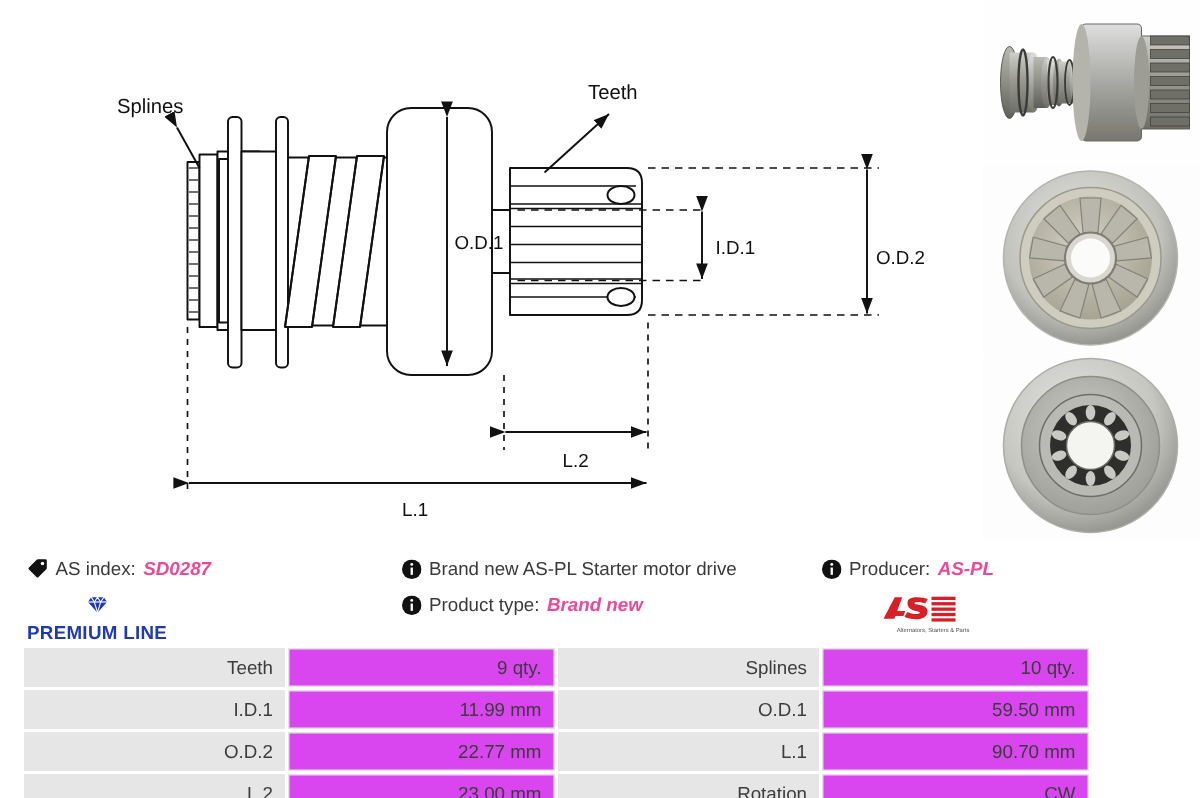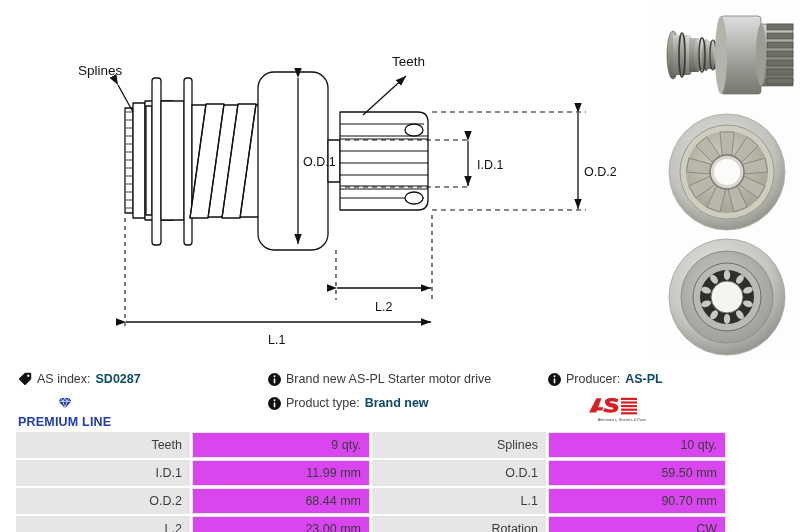--- a/index.html
+++ b/index.html
@@ -33,21 +33,21 @@
   #info{
     position:absolute;left:0;top:362px;width:800px;height:62px;
   }
   .info-line{
     position:absolute;
     font-size:12.5px;
     color:#3a3a3a;
     white-space:nowrap;
     display:flex;align-items:center;gap:5px;
   }
-  .info-line b{color:#0c4a6e;font-weight:bold;}
+  .info-line b{color:#ec4899;font-weight:bold;font-style:italic;}
   .ic{display:inline-block;flex:0 0 auto;line-height:0;}
   #as-index{left:18px;top:10px;}
   #premium{left:18px;top:34px;color:#1f3bb3;font-weight:bold;font-size:12.5px;letter-spacing:.2px;flex-direction:column;}
   #descr{left:268px;top:10px;}
   #ptype{left:268px;top:34px;}
   #producer{left:548px;top:10px;}
   #logo{position:absolute;left:583px;top:33px;width:78px;height:28px;}
 
   
   #spec{
@@ -451,21 +451,21 @@
       <td class="val">10 qty.</td>
     </tr>
     <tr>
       <td class="lbl">I.D.1</td>
       <td class="val">11.99 mm</td>
       <td class="lbl">O.D.1</td>
       <td class="val">59.50 mm</td>
     </tr>
     <tr>
       <td class="lbl">O.D.2</td>
-      <td class="val">68.44 mm</td>
+      <td class="val">22.77 mm</td>
       <td class="lbl">L.1</td>
       <td class="val">90.70 mm</td>
     </tr>
     <tr>
       <td class="lbl">L.2</td>
       <td class="val">23.00 mm</td>
       <td class="lbl">Rotation</td>
       <td class="val">CW</td>
     </tr>
   </tbody>

